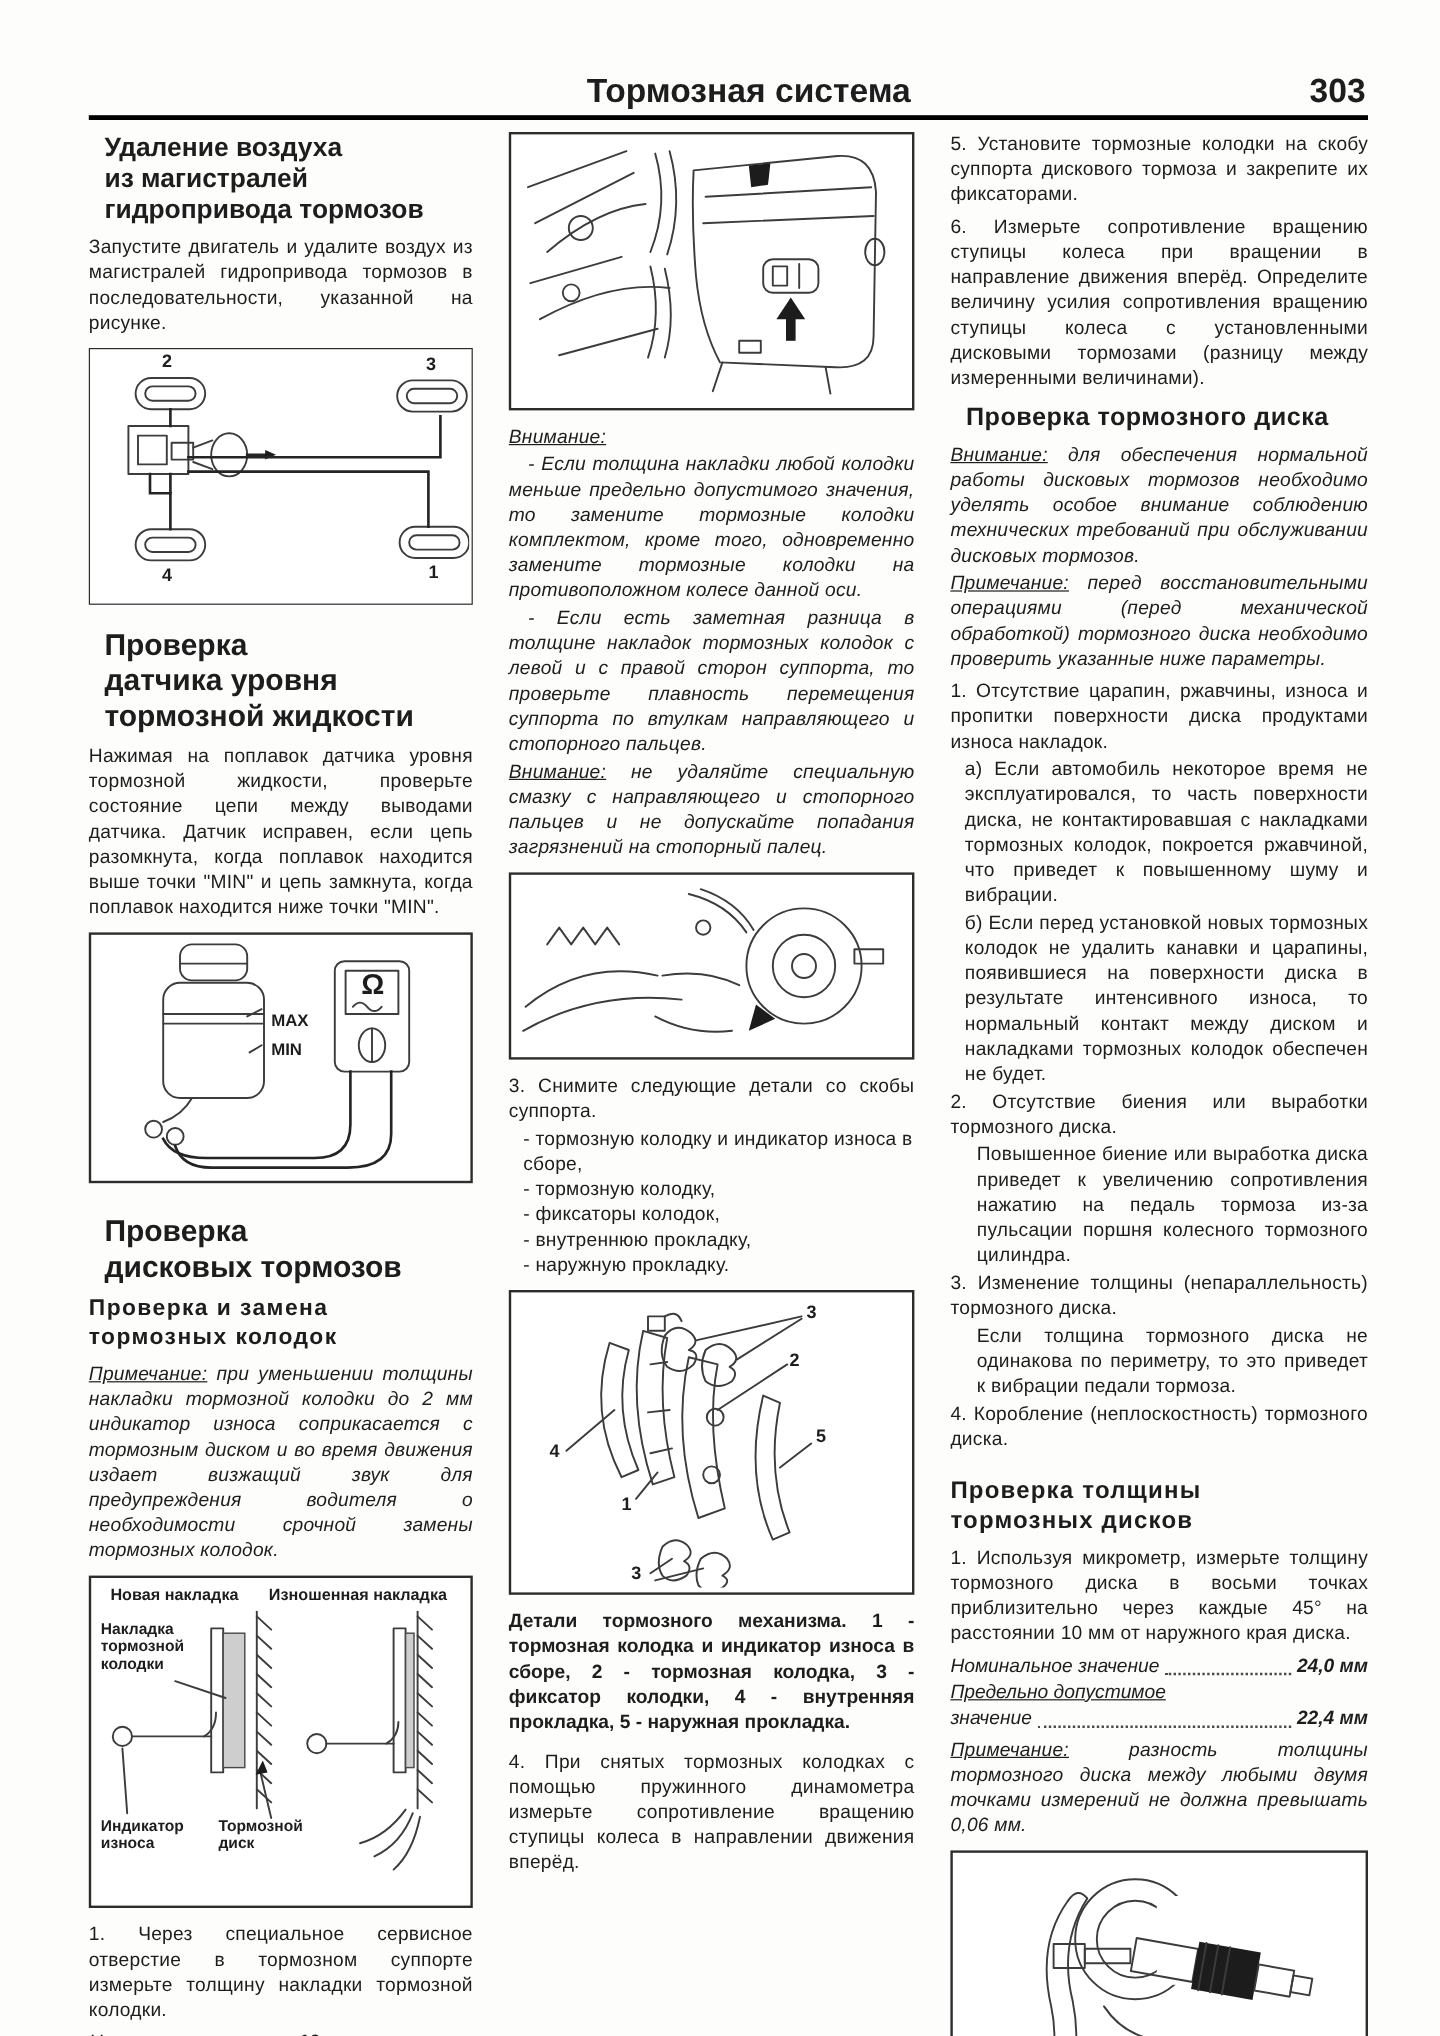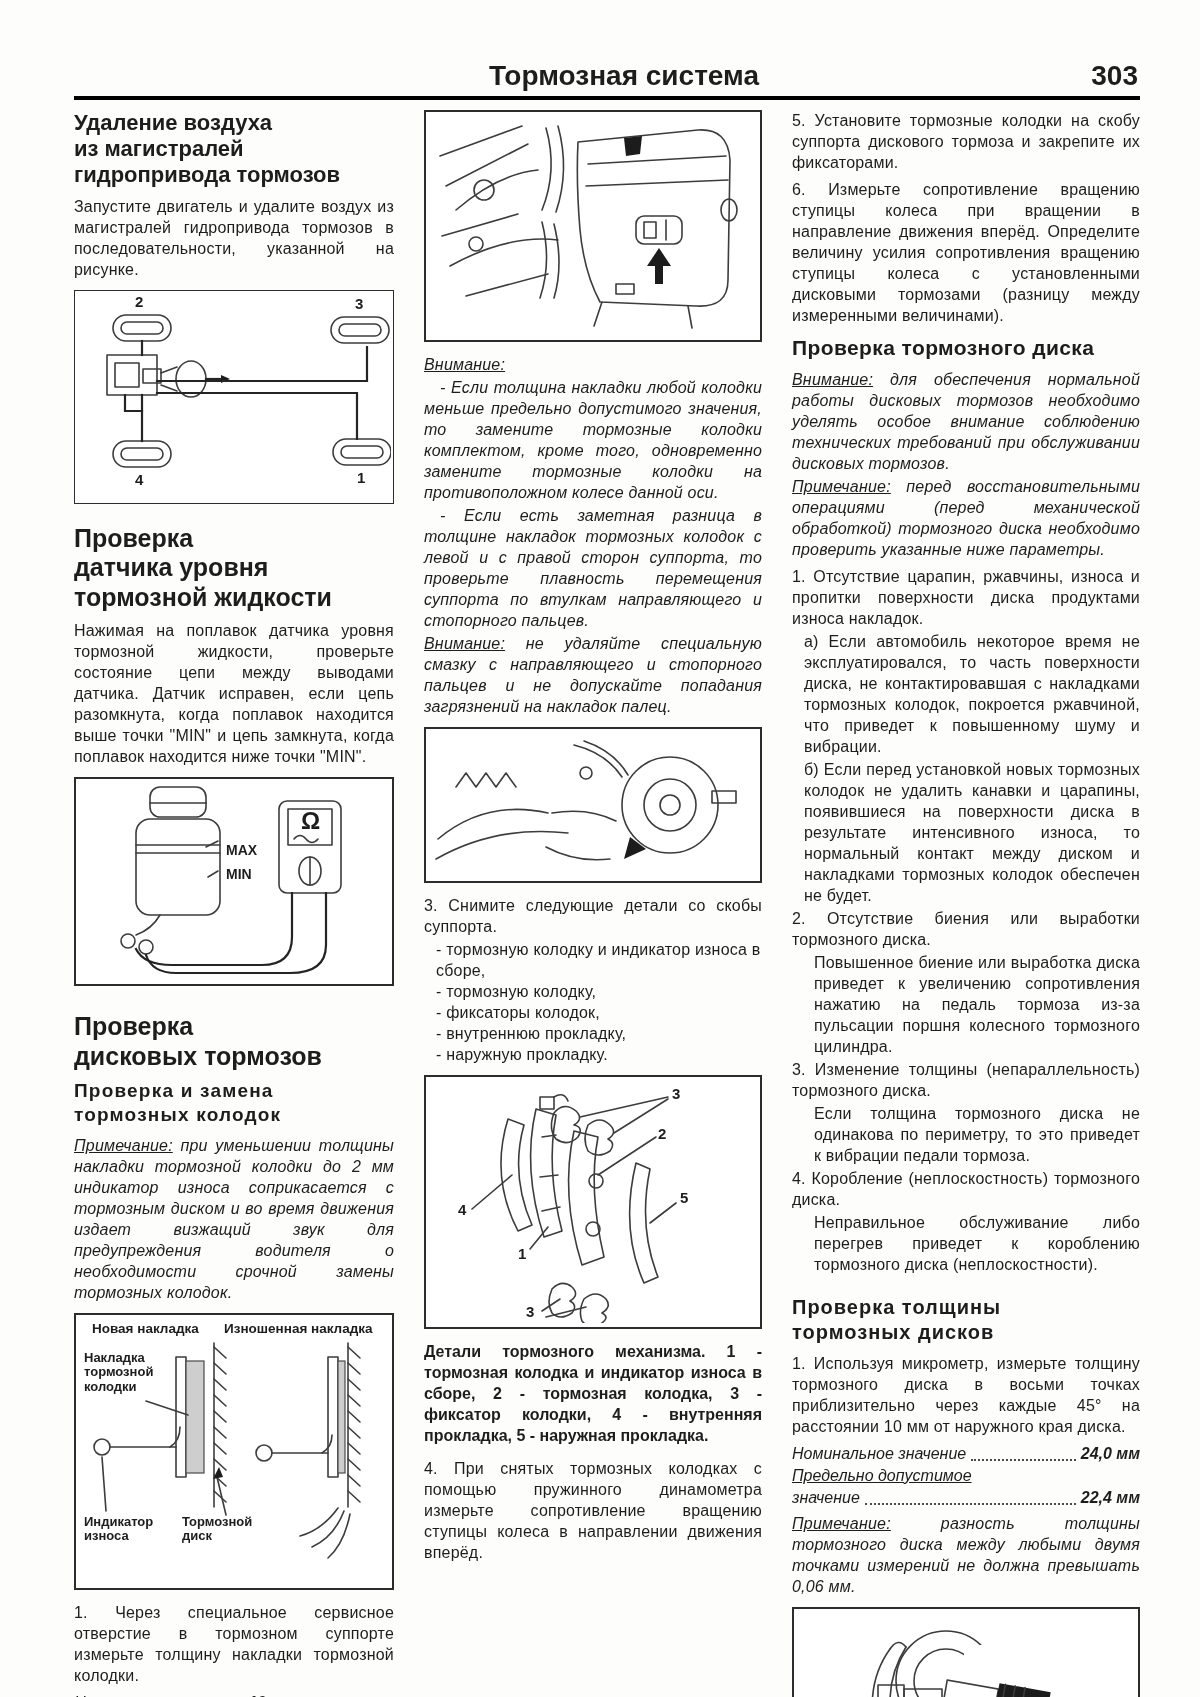--- a/index.html
+++ b/index.html
@@ -15,21 +15,21 @@
   .header-title { position:absolute; left:340px; width:420px; bottom:4px; text-align:center;
                   font-size:28px; font-weight:bold; }
   .page-num { position:absolute; right:2px; bottom:4px; font-size:28px; font-weight:bold; }
 
   .columns { display:flex; gap:30px; }
   .col { box-sizing:border-box; }
   .col-left { width:320px; }
   .col-mid  { width:338px; }
   .col-right{ width:348px; }
 
-  .h2 { font-weight:bold; line-height:1.18; margin:0 0 8px; white-space:pre-line; }
+  .h2 { font-weight:bold; line-height:1.18; margin:0 13px 8px; white-space:pre-line; }
   .h2-md { font-size:22px; }
   .h2-lg { font-size:25px; }
   .h2-rt { font-size:21px; letter-spacing:0.4px; }
   .h3 { font-weight:bold; font-size:19px; letter-spacing:1.2px; line-height:1.25;
         margin:0 0 8px; white-space:pre-line; }
   .h3-rt { font-size:20px; letter-spacing:1px; }
   .mt1 { margin-top:10px; } .mt2 { margin-top:20px; } .mt3 { margin-top:26px; }
 
   .p { font-size:16px; line-height:21px; letter-spacing:0.2px; text-align:justify; margin:0 0 6px; }
   .tight { margin-bottom:2px; }
@@ -215,21 +215,21 @@
           <rect class="fillb" x="229" y="152" width="8" height="20"></rect>
           <polygon class="fillb" points="221,154 245,154 233,136"></polygon>
           <path class="ln" d="M176,190 L168,214 M262,194 L266,216"></path>
         </svg>
       </div>
 
       <p class="p note tight"><span class="note-label">Внимание:</span></p>
       <p class="p note ti">- Если толщина накладки любой колодки меньше предельно допустимого значения, то замените тормозные колодки комплектом, кроме того, одновременно замените тормозные колодки на противоположном колесе данной оси.</p>
       <p class="p note ti">- Если есть заметная разница в толщине накладок тормозных колодок с левой и с правой сторон суппорта, то проверьте плавность перемещения суппорта по втулкам направляющего и стопорного пальцев.</p>
 
-      <p class="p note"><span class="note-label">Внимание:</span><span> не удаляйте специальную смазку с направляющего и стопорного пальцев и не допускайте попадания загрязнений на накладок палец.</span></p>
+      <p class="p note"><span class="note-label">Внимание:</span><span> не удаляйте специальную смазку с направляющего и стопорного пальцев и не допускайте попадания загрязнений на стопорный палец.</span></p>
 
       <div class="figure" style="height:152px;">
         <svg viewBox="0 0 334 148" width="334" height="148">
           <circle class="ln" cx="244" cy="76" r="48"></circle>
           <circle class="ln" cx="244" cy="76" r="26"></circle>
           <circle class="ln" cx="244" cy="76" r="10"></circle>
           <path class="ln" d="M12,110 Q60,70 122,84 M10,130 Q70,96 142,104 M126,84 Q162,78 190,92"></path>
           <path class="ln" d="M30,58 L40,44 L50,58 L60,44 L70,58 L80,44 L90,58"></path>
           <path class="ln" d="M148,16 q32,8 48,32 M158,12 q30,10 44,34"></path>
           <circle class="ln" cx="160" cy="44" r="6"></circle>
@@ -297,21 +297,20 @@
       <p class="p note"><span class="note-label">Примечание:</span><span> перед восстановительными операциями (перед механической обработкой) тормозного диска необходимо проверить указанные ниже параметры.</span></p>
 
       <p class="p tight">1. Отсутствие царапин, ржавчины, износа и пропитки поверхности диска продуктами износа накладок.</p>
       <p class="p ind-a tight">а) Если автомобиль некоторое время не эксплуатировался, то часть поверхности диска, не контактировавшая с накладками тормозных колодок, покроется ржавчиной, что приведет к повышенному шуму и вибрации.</p>
       <p class="p ind-a tight">б) Если перед установкой новых тормозных колодок не удалить канавки и царапины, появившиеся на поверхности диска в результате интенсивного износа, то нормальный контакт между диском и накладками тормозных колодок обеспечен не будет.</p>
       <p class="p tight">2. Отсутствие биения или выработки тормозного диска.</p>
       <p class="p ind-b tight">Повышенное биение или выработка диска приведет к увеличению сопротивления нажатию на педаль тормоза из-за пульсации поршня колесного тормозного цилиндра.</p>
       <p class="p tight">3. Изменение толщины (непараллельность) тормозного диска.</p>
       <p class="p ind-b tight">Если толщина тормозного диска не одинакова по периметру, то это приведет к вибрации педали тормоза.</p>
       <p class="p tight">4. Коробление (неплоскостность) тормозного диска.</p>
-      <p class="p ind-b">Неправильное обслуживание либо перегрев приведет к короблению тормозного диска (неплоскостности).</p>
 
       <div class="h3 h3-rt mt2">Проверка толщины
 тормозных дисков</div>
       <p class="p">1. Используя микрометр, измерьте толщину тормозного диска в восьми точках приблизительно через каждые 45° на расстоянии 10 мм от наружного края диска.</p>
       <div class="spec">
         <span>Номинальное значение</span>
         <span class="spec-lead"></span>
         <span class="spec-value">24,0 мм</span>
       </div>
       <div class="spec-l1">Предельно допустимое</div>

